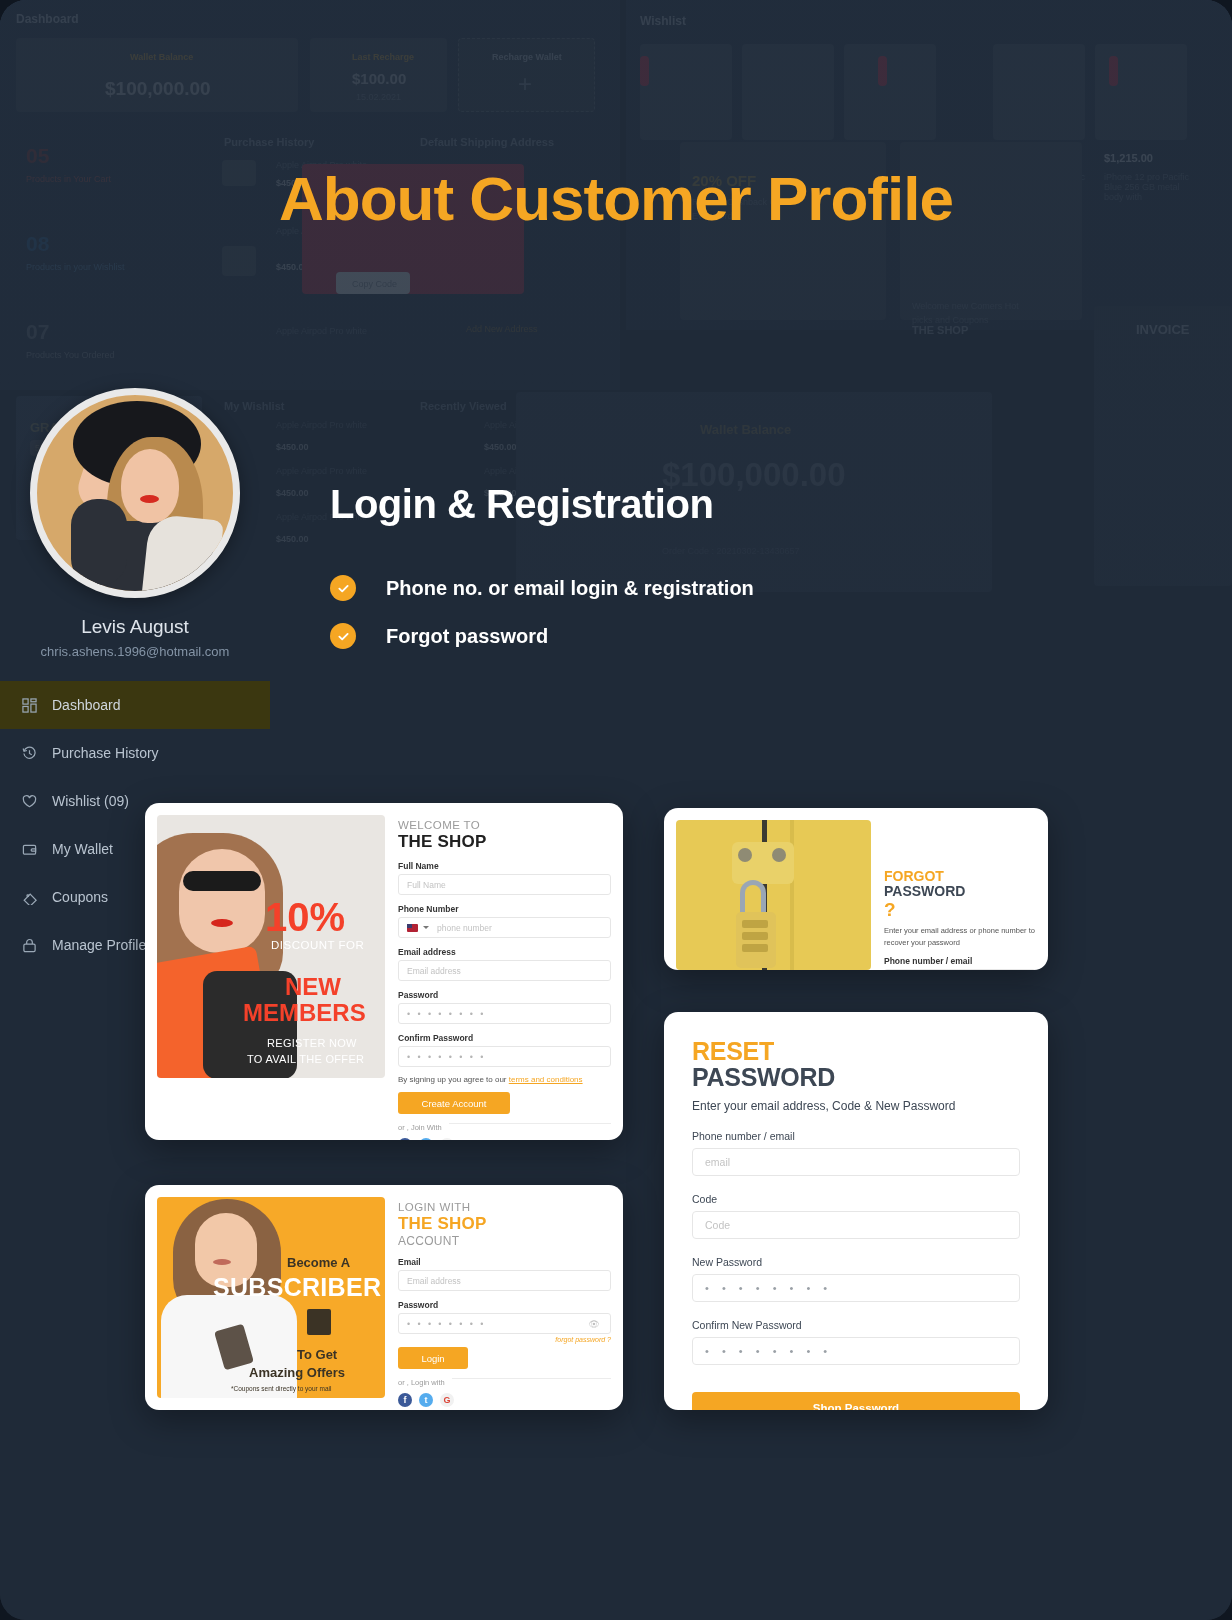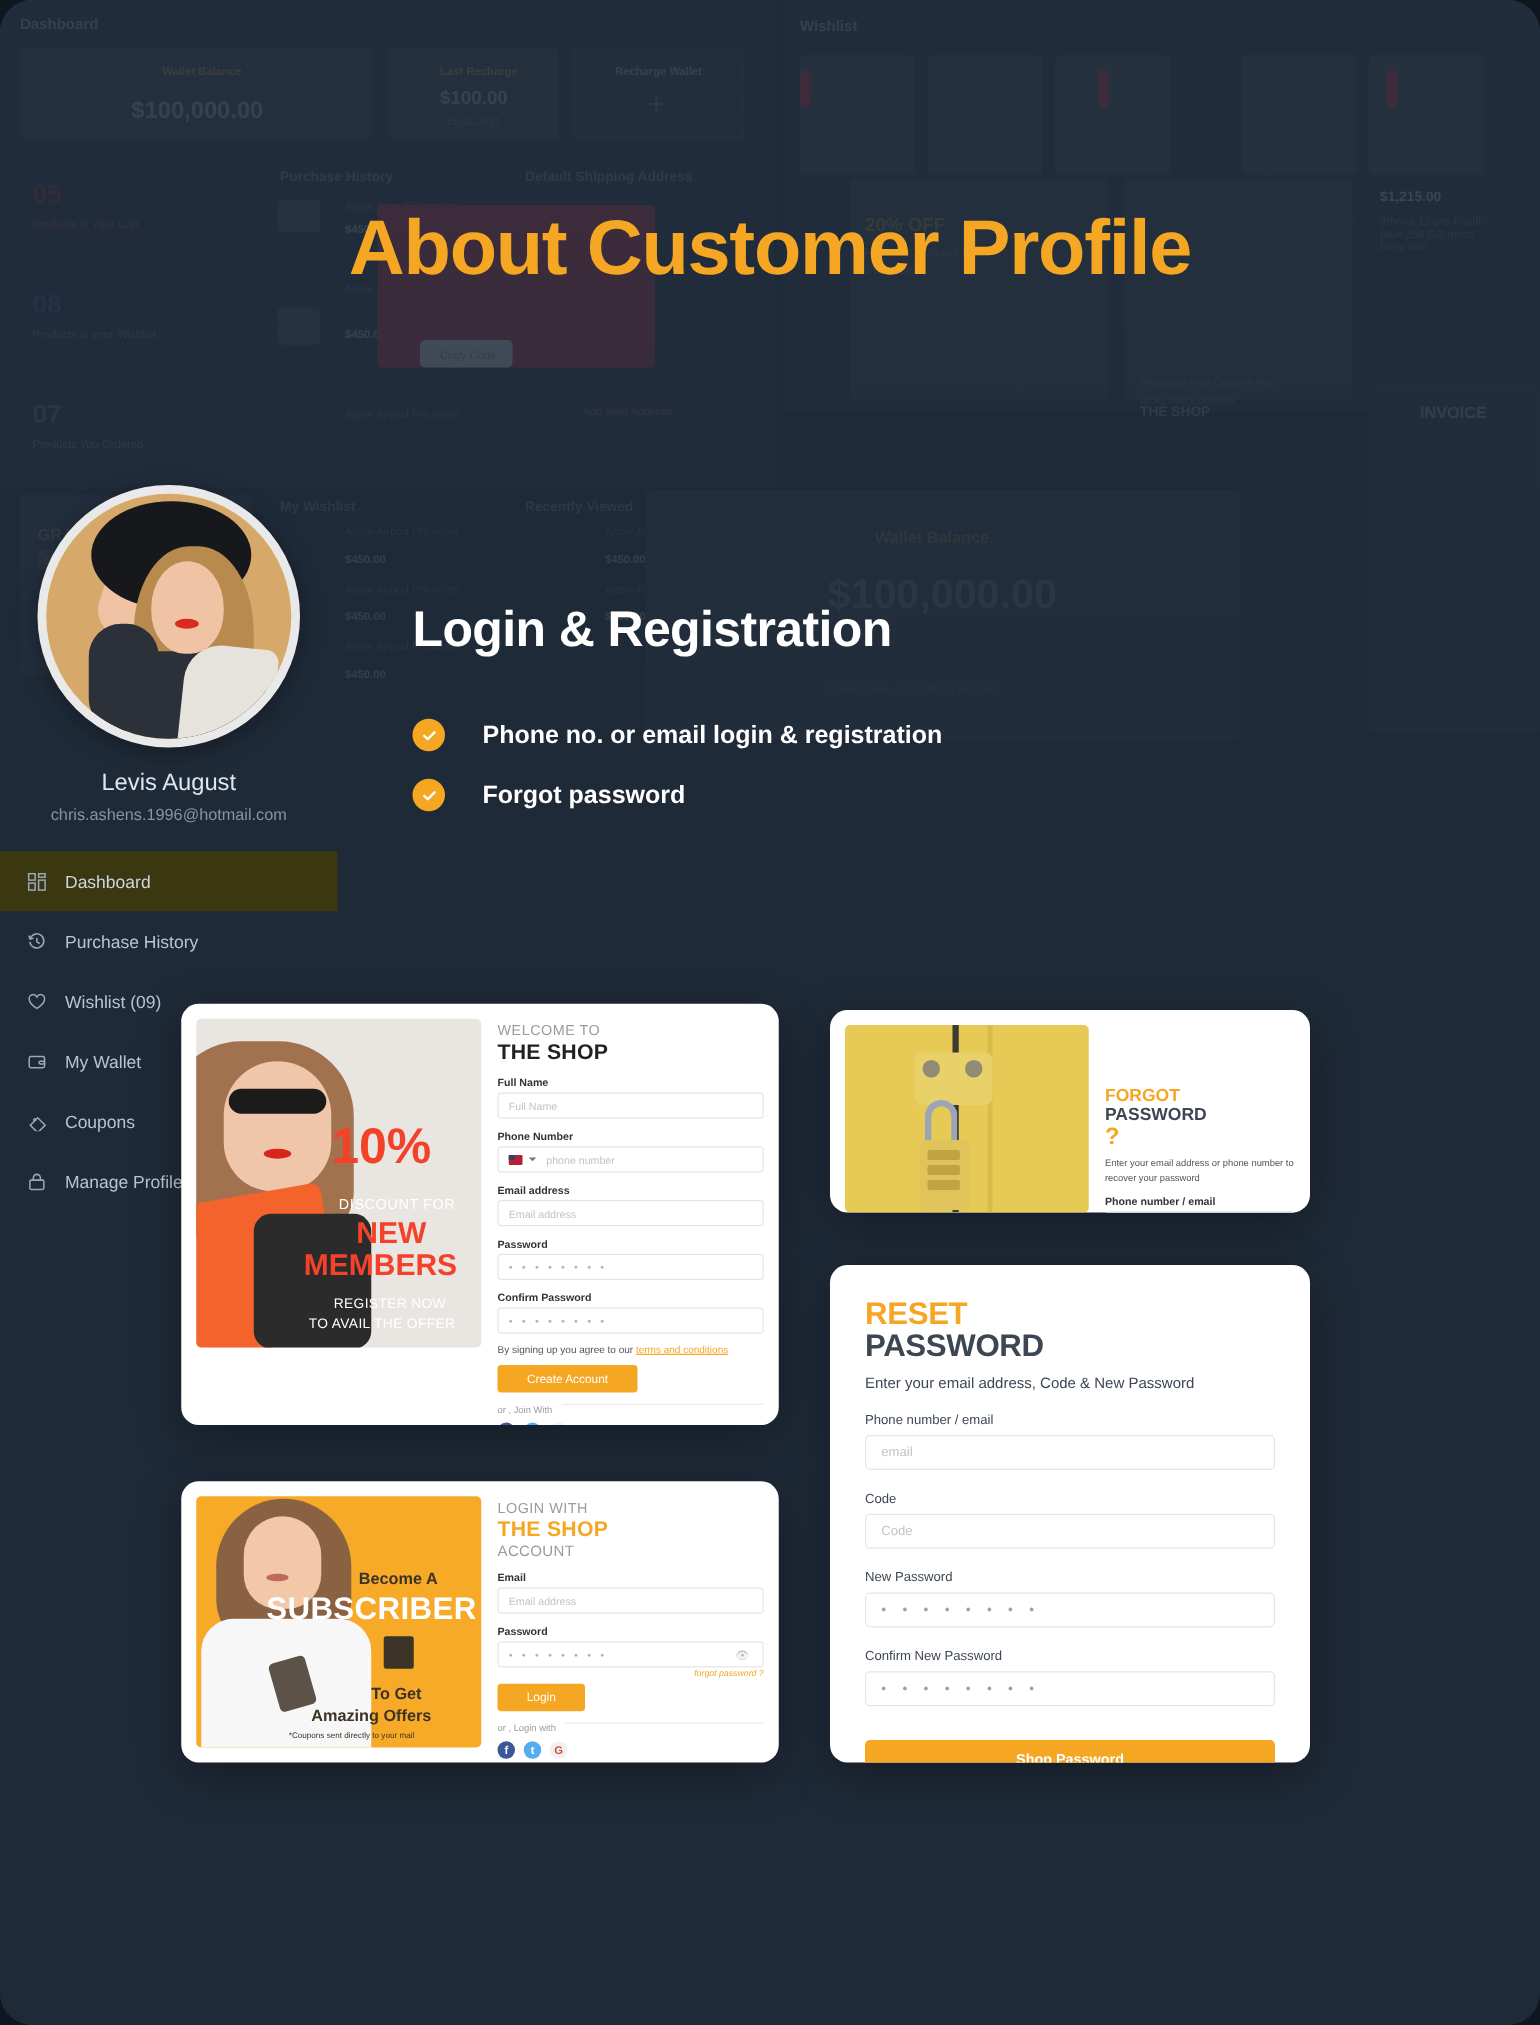--- a/index.html
+++ b/index.html
@@ -320,21 +320,21 @@
   <div class="card c-reg">
     <div class="pad">
       <div class="banner b-reg">
         <div style="position:absolute;left:-24px;top:18px;width:150px;height:160px;background:#a2724f;border-radius:60px 60px 40px 40px;"></div>
         <div style="position:absolute;left:22px;top:34px;width:86px;height:104px;background:#f0c6ab;border-radius:44px 44px 40px 40px;"></div>
         <div style="position:absolute;left:26px;top:56px;width:78px;height:20px;background:#1b1b1b;border-radius:10px;"></div>
         <div style="position:absolute;left:54px;top:104px;width:22px;height:8px;background:#d6261c;border-radius:50%;"></div>
         <div style="position:absolute;left:-10px;top:140px;width:120px;height:124px;background:#f4632c;transform:rotate(-10deg);border-radius:8px;"></div>
         <div style="position:absolute;left:46px;top:156px;width:94px;height:108px;background:#2b2b2b;border-radius:14px;"></div>
         <div class="rtxt" style="left:108px;top:82px;font-size:40px;line-height:1;">10%</div>
-        <div class="wtxt" style="left:114px;top:143px;font-size:11.5px;letter-spacing:.5px;">DISCOUNT FOR</div>
+        <div class="wtxt" style="left:114px;top:124px;font-size:11.5px;letter-spacing:.5px;">DISCOUNT FOR</div>
         <div class="rtxt" style="left:128px;top:160px;font-size:24px;line-height:1;">NEW</div>
         <div class="rtxt" style="left:86px;top:186px;font-size:24px;line-height:1;">MEMBERS</div>
         <div class="wtxt" style="left:110px;top:222px;font-size:11px;letter-spacing:.3px;">REGISTER NOW</div>
         <div class="wtxt" style="left:90px;top:238px;font-size:11px;letter-spacing:.3px;">TO AVAIL THE OFFER</div>
       </div>
 
       <div class="form">
         <div class="welcome">WELCOME TO</div>
         <div class="shopname">THE SHOP</div>
 

